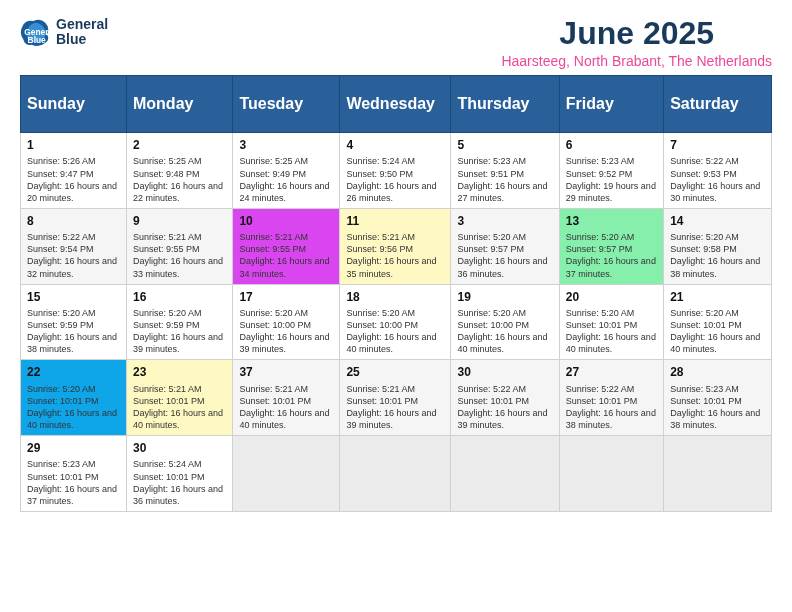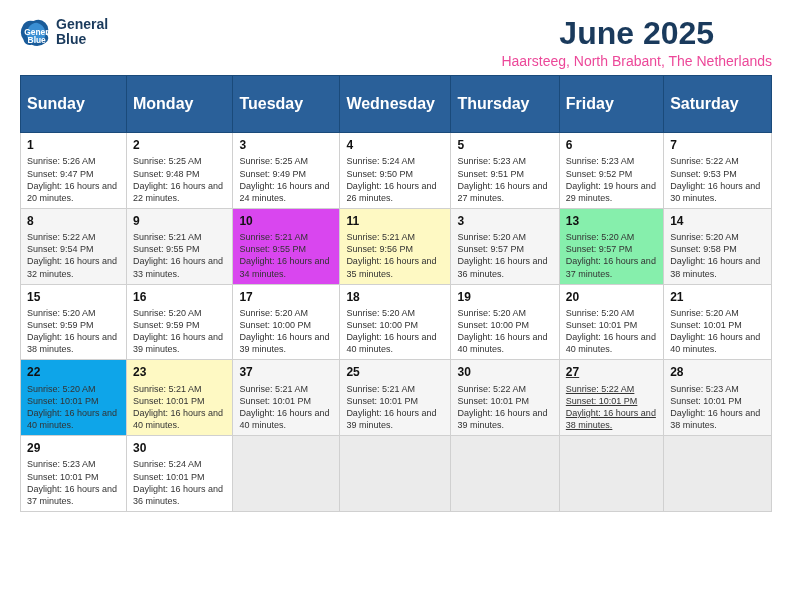--- a/index.html
+++ b/index.html
@@ -152,21 +152,21 @@
           <td><span class="day-num">19</span><span>Sunrise: 5:20 AM</span><br><span>Sunset: 10:00 PM</span><br><span>Daylight: 16 hours and 40 minutes.</span></td>
           <td><span class="day-num">20</span><span>Sunrise: 5:20 AM</span><br><span>Sunset: 10:01 PM</span><br><span>Daylight: 16 hours and 40 minutes.</span></td>
           <td><span class="day-num">21</span><span>Sunrise: 5:20 AM</span><br><span>Sunset: 10:01 PM</span><br><span>Daylight: 16 hours and 40 minutes.</span></td>
         </tr>
         <tr>
           <td style="background: #0ea5e9;"><span class="day-num">22</span><span>Sunrise: 5:20 AM</span><br><span>Sunset: 10:01 PM</span><br><span>Daylight: 16 hours and 40 minutes.</span></td>
           <td style="background: #fef9c3;"><span class="day-num">23</span><span>Sunrise: 5:21 AM</span><br><span>Sunset: 10:01 PM</span><br><span>Daylight: 16 hours and 40 minutes.</span></td>
           <td style="background: rgb(245, 245, 245);"><span class="day-num">37</span><span>Sunrise: 5:21 AM</span><br><span>Sunset: 10:01 PM</span><br><span>Daylight: 16 hours and 40 minutes.</span></td>
           <td style="background: rgb(245, 245, 245);"><span class="day-num">25</span><span>Sunrise: 5:21 AM</span><br><span>Sunset: 10:01 PM</span><br><span>Daylight: 16 hours and 39 minutes.</span></td>
           <td style="background: rgb(245, 245, 245);"><span class="day-num">30</span><span>Sunrise: 5:22 AM</span><br><span>Sunset: 10:01 PM</span><br><span>Daylight: 16 hours and 39 minutes.</span></td>
-          <td style="background: rgb(245, 245, 245); text-decoration: underline;"><span class="day-num">27</span><span>Sunrise: 5:22 AM</span><br><span>Sunset: 10:01 PM</span><br><span>Daylight: 16 hours and 38 minutes.</span></td>
+          <td style="background: rgb(245, 245, 245);"><span class="day-num">27</span><span>Sunrise: 5:22 AM</span><br><span>Sunset: 10:01 PM</span><br><span>Daylight: 16 hours and 38 minutes.</span></td>
           <td style="background: rgb(245, 245, 245);"><span class="day-num">28</span><span>Sunrise: 5:23 AM</span><br><span>Sunset: 10:01 PM</span><br><span>Daylight: 16 hours and 38 minutes.</span></td>
         </tr>
         <tr>
           <td><span class="day-num">29</span><span>Sunrise: 5:23 AM</span><br><span>Sunset: 10:01 PM</span><br><span>Daylight: 16 hours and 37 minutes.</span></td>
           <td><span class="day-num">30</span><span>Sunrise: 5:24 AM</span><br><span>Sunset: 10:01 PM</span><br><span>Daylight: 16 hours and 36 minutes.</span></td>
           <td style="background: rgb(235, 235, 235);"></td>
           <td style="background: rgb(235, 235, 235);"></td>
           <td style="background: rgb(235, 235, 235);"></td>
           <td style="background: rgb(235, 235, 235);"></td>
           <td style="background: rgb(235, 235, 235);"></td>

